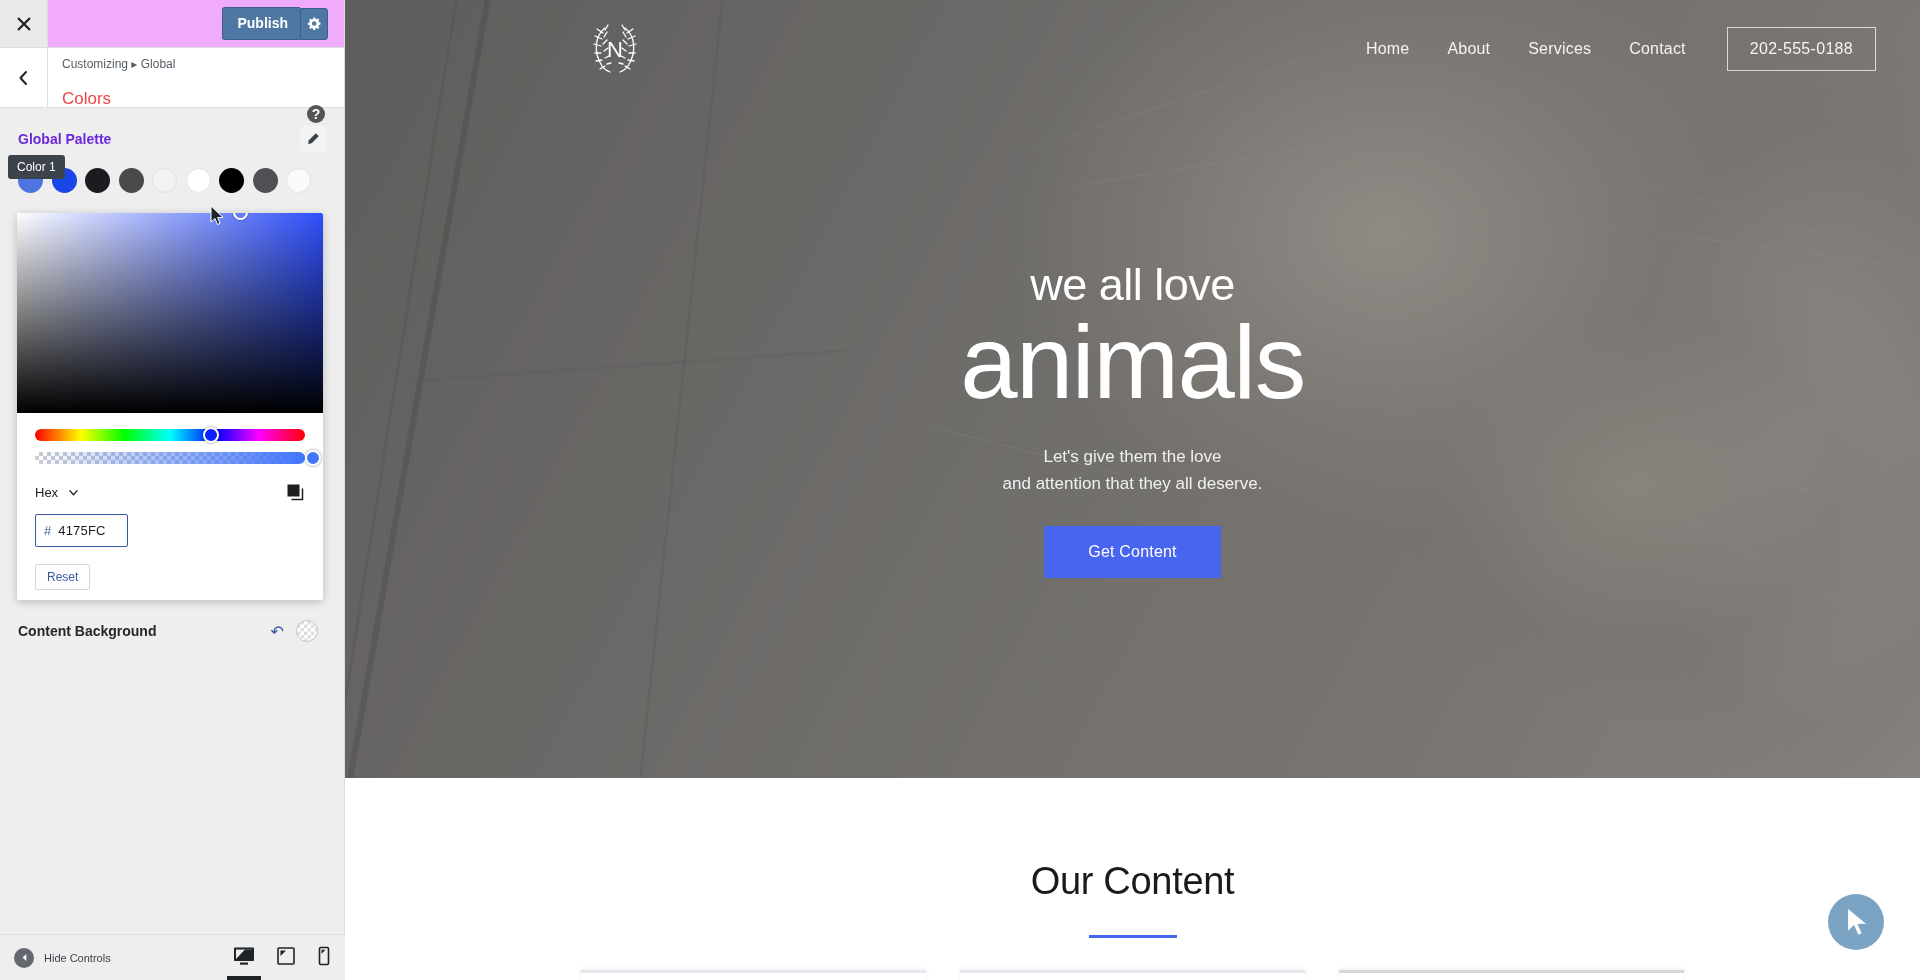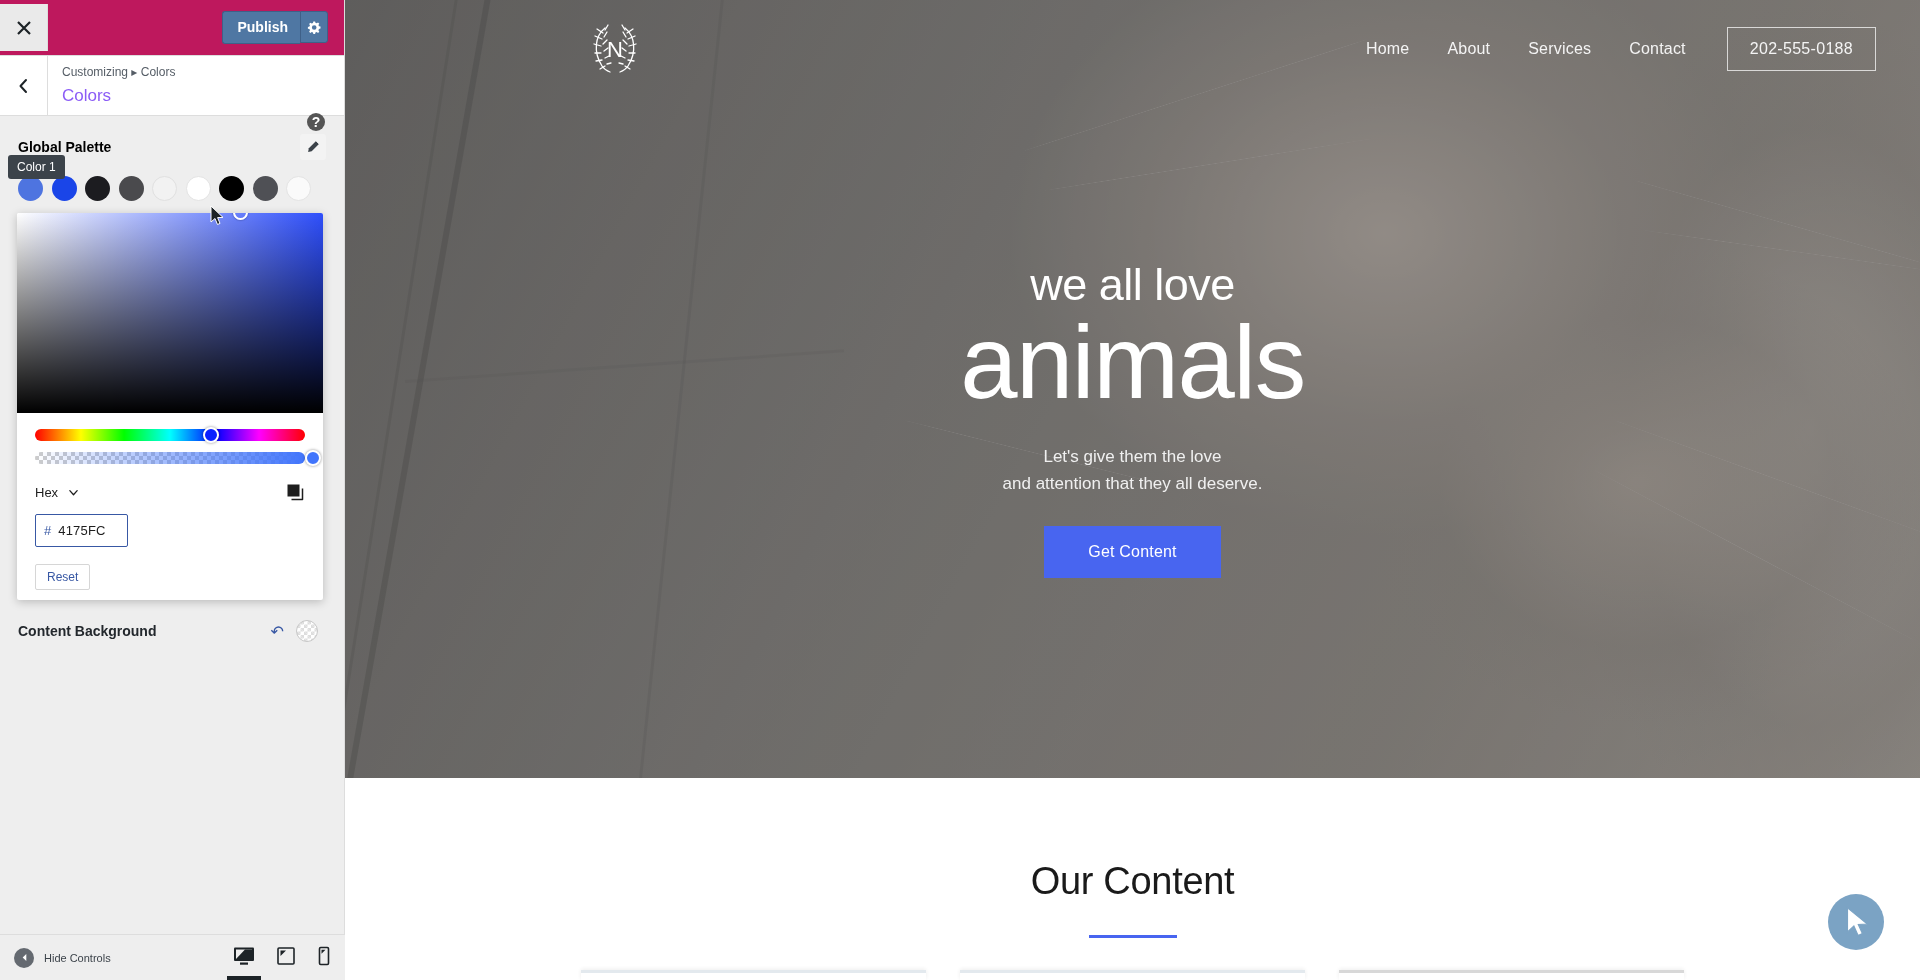--- a/index.html
+++ b/index.html
@@ -13,23 +13,23 @@
 
   
   .sidebar {
     width: 345px; height: 980px;
     background: #eeeeee;
     position: relative;
     flex: 0 0 345px;
     border-right: 1px solid #ddd;
   }
   .cust-topbar {
-    height: 56px; background: #be185d;
+    height: 48px; background: #f0abfc;
     border-bottom: 1px solid #ddd;
-    display: flex; align-items: center;
+    display: flex; 
     position: relative;
   }
   .close-btn {
     width: 48px; height: 47px;
     display: flex; align-items: center; justify-content: center;
     border-right: 1px solid #ddd;
     background: #eaeaea;
     cursor: pointer;
   }
   .close-btn svg { width: 16px; height: 16px; }
@@ -68,33 +68,33 @@
     display: flex; align-items: center; justify-content: center;
     border-right: 1px solid #ddd;
     cursor: pointer;
   }
   .back-btn svg { width: 13px; height: 16px; }
   .panel-titles { padding: 8px 0 0 14px; flex: 1; }
   .breadcrumb {
     font-size: 12px; color: #555d66; line-height: 1.4;
   }
   .panel-title {
-    font-size: 17px; color: #8b5cf6; font-weight: 400;
-    line-height: 1.5; margin-top: 2px;
+    font-size: 17px; color: #ef4444; font-weight: 400;
+    line-height: 1.5; margin-top: 13px;
   }
   .help-icon {
     position: absolute; right: 18px; top: 56px;
     width: 20px; height: 20px; cursor: pointer;
   }
   .help-icon circle { fill: #555; }
   .help-icon text { fill: #fff; font-size: 14px; font-weight: bold; }
 
   .section-body { padding: 18px 18px 0 18px; position: relative; }
   .gp-row { display: flex; align-items: center; justify-content: space-between; }
-  .gp-label { font-size: 14px; font-weight: bold; color: #000000; }
+  .gp-label { font-size: 14px; font-weight: bold; color: #6d28d9; }
   .pencil-btn {
     width: 26px; height: 26px; background: #f3f3f3;
     border-radius: 3px; display:flex; align-items:center; justify-content:center;
     cursor: pointer;
   }
   .pencil-btn svg { width: 14px; height: 14px; }
 
   .tooltip-color1 {
     position: absolute;
     left: 8px; top: 155px;
@@ -385,21 +385,21 @@
       </div>
     </div>
 
     <div class="panel-header">
       <div class="back-btn">
         <svg viewBox="0 0 13 16">
           <path d="M9 2 L3.5 8 L9 14" stroke="#1d2327" stroke-width="2" fill="none" stroke-linecap="round" stroke-linejoin="round"></path>
         </svg>
       </div>
       <div class="panel-titles">
-        <div class="breadcrumb">Customizing ▸ Colors</div>
+        <div class="breadcrumb">Customizing ▸ Global</div>
         <div class="panel-title">Colors</div>
       </div>
       <svg class="help-icon" viewBox="0 0 20 20">
         <circle cx="10" cy="10" r="9"></circle>
         <text x="10" y="15" text-anchor="middle">?</text>
       </svg>
     </div>
 
     <div class="section-body">
       <div class="gp-row">

